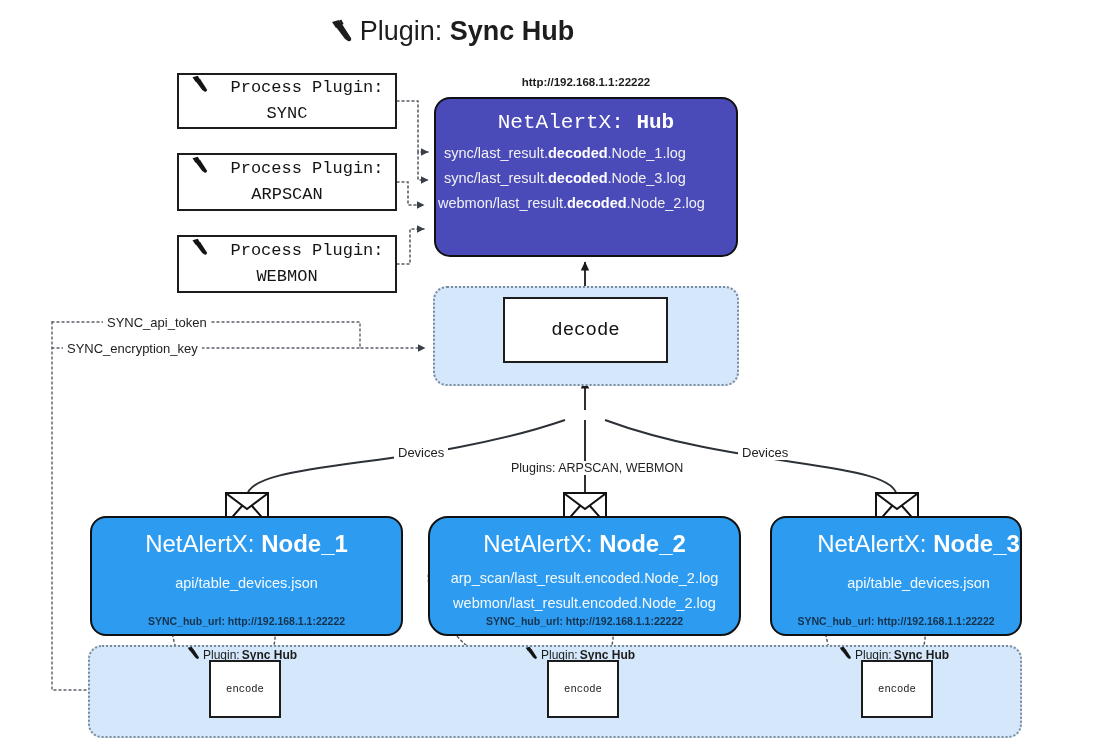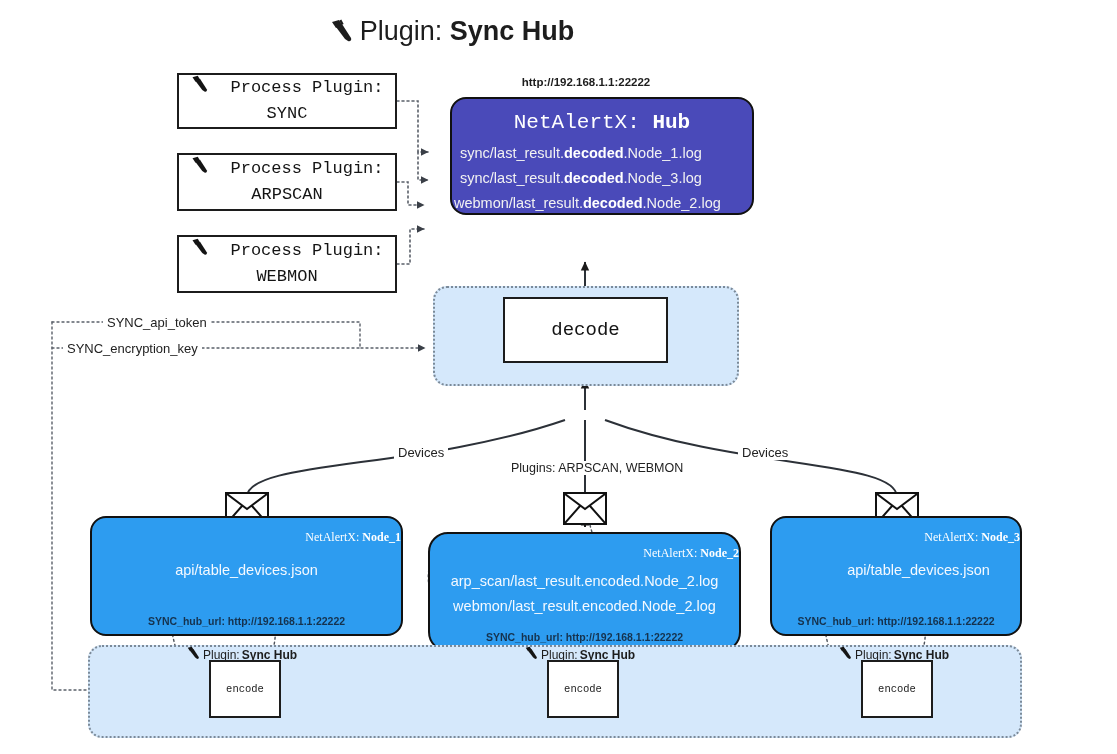--- a/index.html
+++ b/index.html
@@ -16,23 +16,23 @@
 
   
   .procbox{position:absolute;background:#fff;border:2px solid #1c1c1c;
            box-sizing:border-box;font-family:"Liberation Mono",monospace;
            font-size:17px;color:#141414;display:flex;flex-direction:column;
            align-items:center;justify-content:center;line-height:1.45;}
   .procbox .l1{display:flex;align-items:center;gap:20px;white-space:nowrap;}
   .procbox .l2{white-space:nowrap;}
 
   
-  .hub{position:absolute;left:434px;top:97px;width:304px;height:118px;
+  .hub{position:absolute;left:434px;top:97px;width:304px;height:160px;
        background:#4a4ab9;border:2px solid #111;border-radius:16px;
-       box-sizing:border-box;margin-left:16px;}
+       box-sizing:border-box;}
   .hub .hubtitle{text-align:center;margin-top:12px;font-family:"Liberation Mono",monospace;
        font-size:21px;color:#ffffff;white-space:nowrap;}
   .hub .hubtitle b{font-weight:bold;}
   .hub .rows{margin-top:7px;}
   .hub .row{font-size:14.5px;color:#f2f2f2;white-space:nowrap;line-height:1.72;
             padding-left:8px;}
   .hub .row b{font-weight:bold;color:#ffffff;}
   .huburl{position:absolute;left:434px;top:76px;width:304px;text-align:center;
           font-size:11.5px;font-weight:bold;color:#1d1d1d;white-space:nowrap;}
 
@@ -40,22 +40,22 @@
   .lightgroup{position:absolute;background:#d5e8fb;border:2px dotted #7b8a99;
               border-radius:14px;box-sizing:border-box;}
   .decodebox{position:absolute;left:503px;top:297px;width:165px;height:66px;
              background:#fff;border:2px solid #1c1c1c;box-sizing:border-box;
              display:flex;align-items:center;justify-content:center;
              font-family:"Liberation Mono",monospace;font-size:19px;color:#141414;}
 
   
   .node{position:absolute;background:#2d9cf0;border:2px solid #111;
         border-radius:16px;box-sizing:border-box;}
-  .node .ntitle{text-align:right;margin-top:12px;font-family:Liberation Serif, serif;
-        font-size:12px;color:#ffffff;white-space:nowrap;}
+  .node .ntitle{text-align:center;margin-top:12px;font-family:Liberation Sans, sans-serif;
+        font-size:24px;color:#ffffff;white-space:nowrap;}
   .node .ntitle b{font-weight:bold;}
   .node .nline{text-align:center;font-size:14.5px;color:#f4f9ff;white-space:nowrap;
         line-height:1.75;}
   .node .nlines{margin-top:13px;}
   .node .nfoot{position:absolute;left:0;bottom:7px;width:100%;text-align:center;
         font-size:10.5px;font-weight:bold;color:#16324d;white-space:nowrap;}
 
   
   .env{position:absolute;width:44px;height:33px;background:#fff;
        border:2px solid #111;box-sizing:border-box;}
@@ -238,21 +238,21 @@
   <div class="node" style="left:90px;top:516px;width:313px;height:120px;">
     <div class="ntitle">
       <span>NetAlertX:</span> <b>Node_1</b>
     </div>
     <div class="nlines">
       <div class="nline">api/table_devices.json</div>
     </div>
     <div class="nfoot">SYNC_hub_url: http://192.168.1.1:22222</div>
   </div>
 
-  <div class="node" style="left:428px;top:532px;width:313px;height:120px;border-radius:20px;">
+  <div class="node" style="left:428px;top:516px;width:313px;height:120px;border-radius:20px;">
     <div class="ntitle">
       <span>NetAlertX:</span> <b>Node_2</b>
     </div>
     <div class="nlines" style="margin-top:8px;">
       <div class="nline">arp_scan/last_result.encoded.Node_2.log</div>
       <div class="nline">webmon/last_result.encoded.Node_2.log</div>
     </div>
     <div class="nfoot">SYNC_hub_url: http://192.168.1.1:22222</div>
   </div>
 

